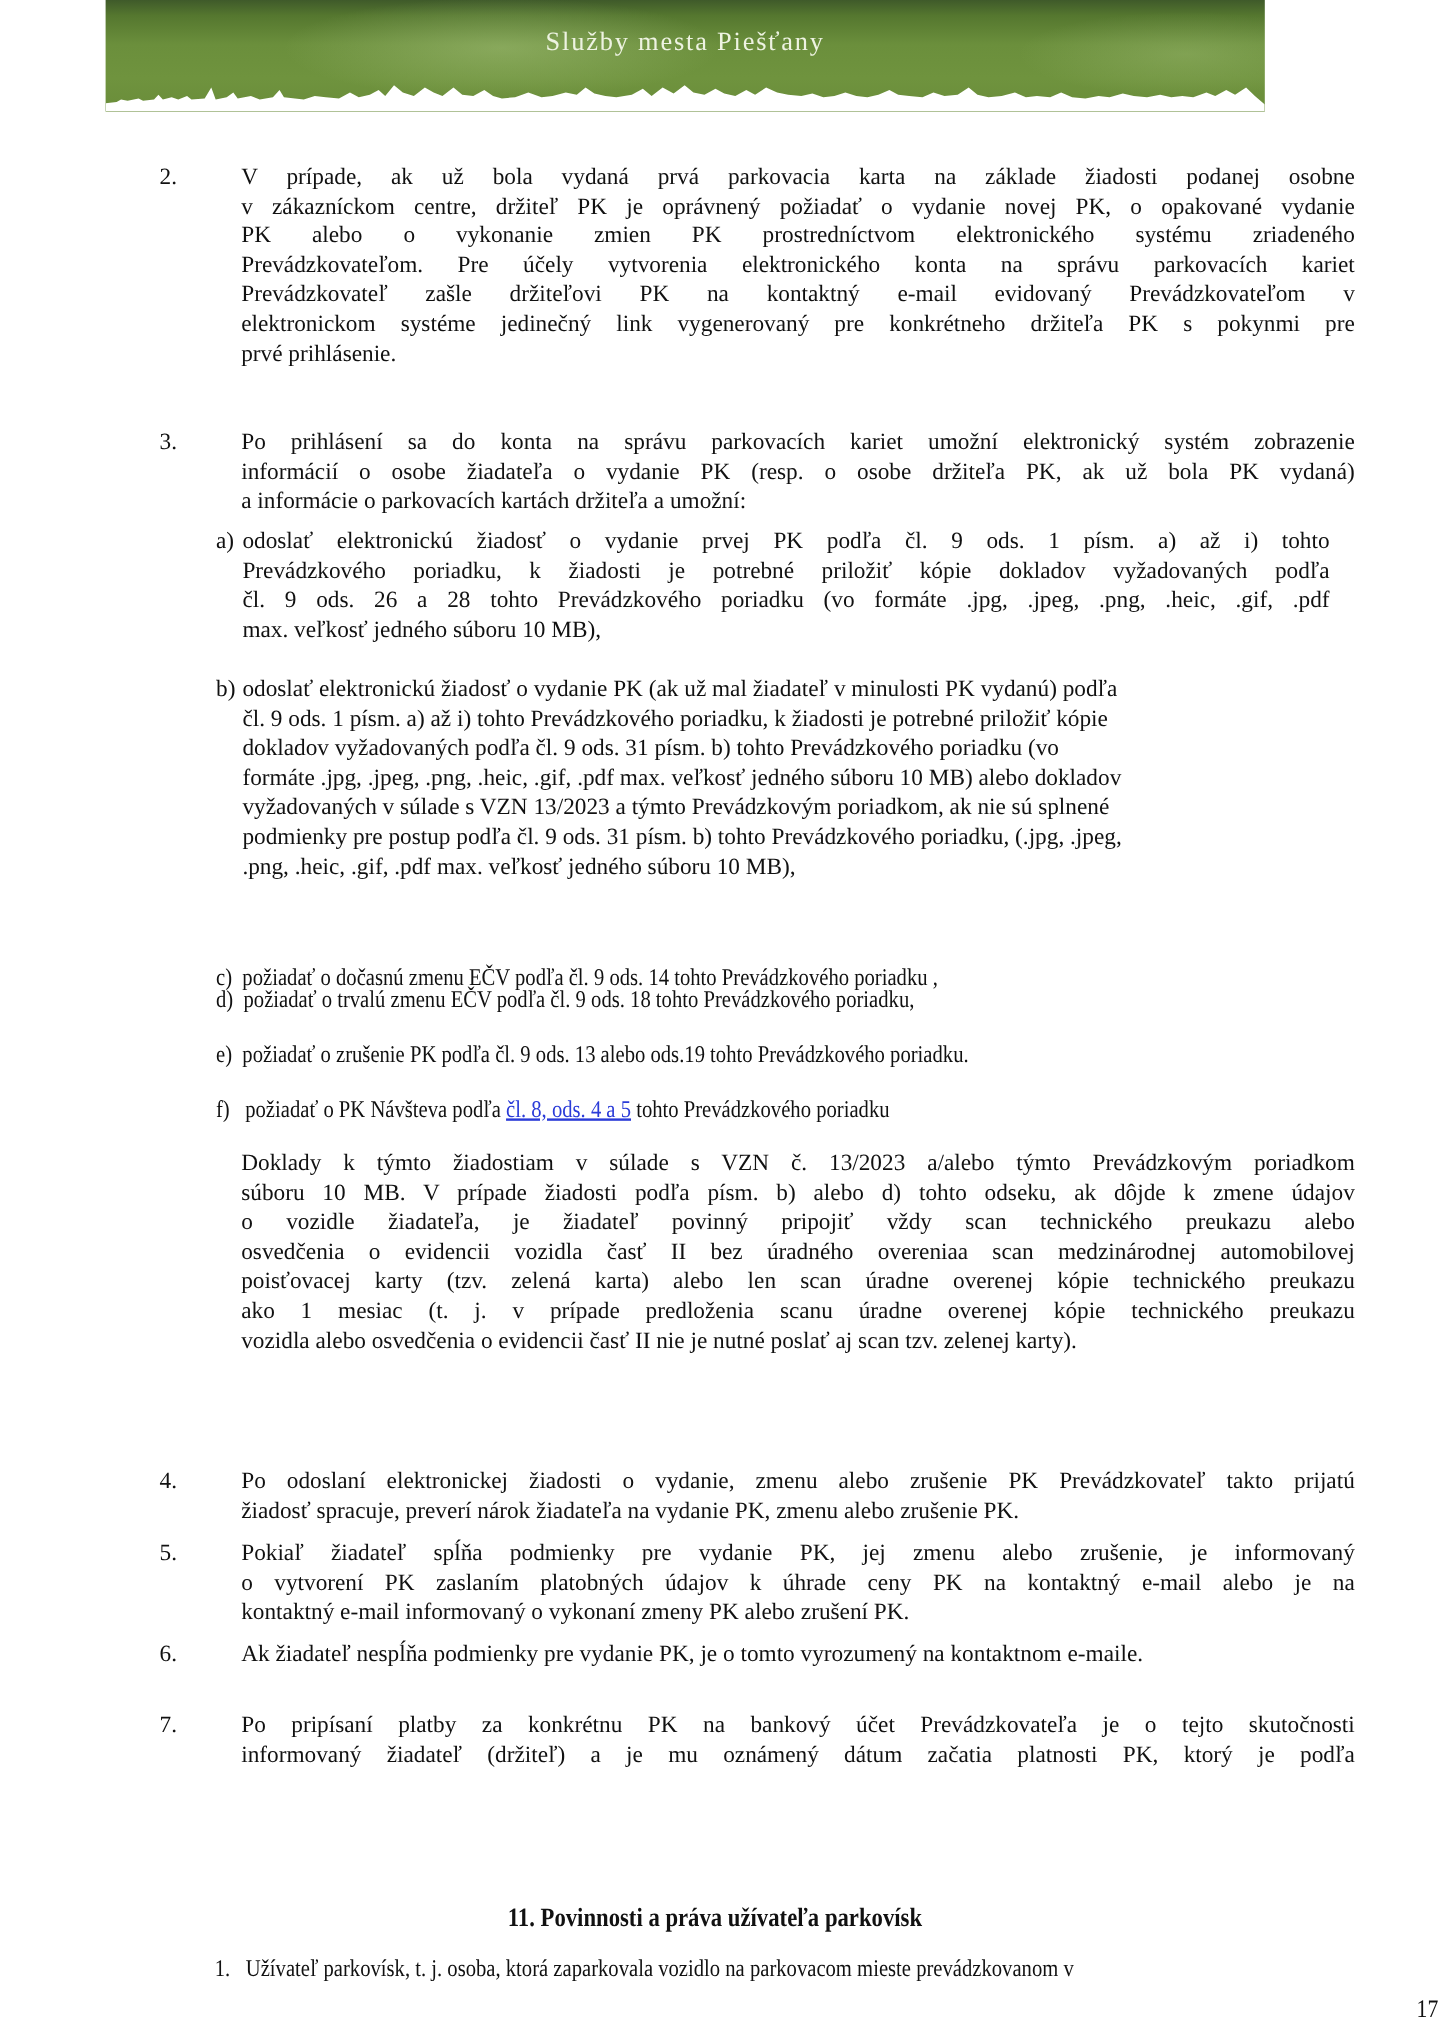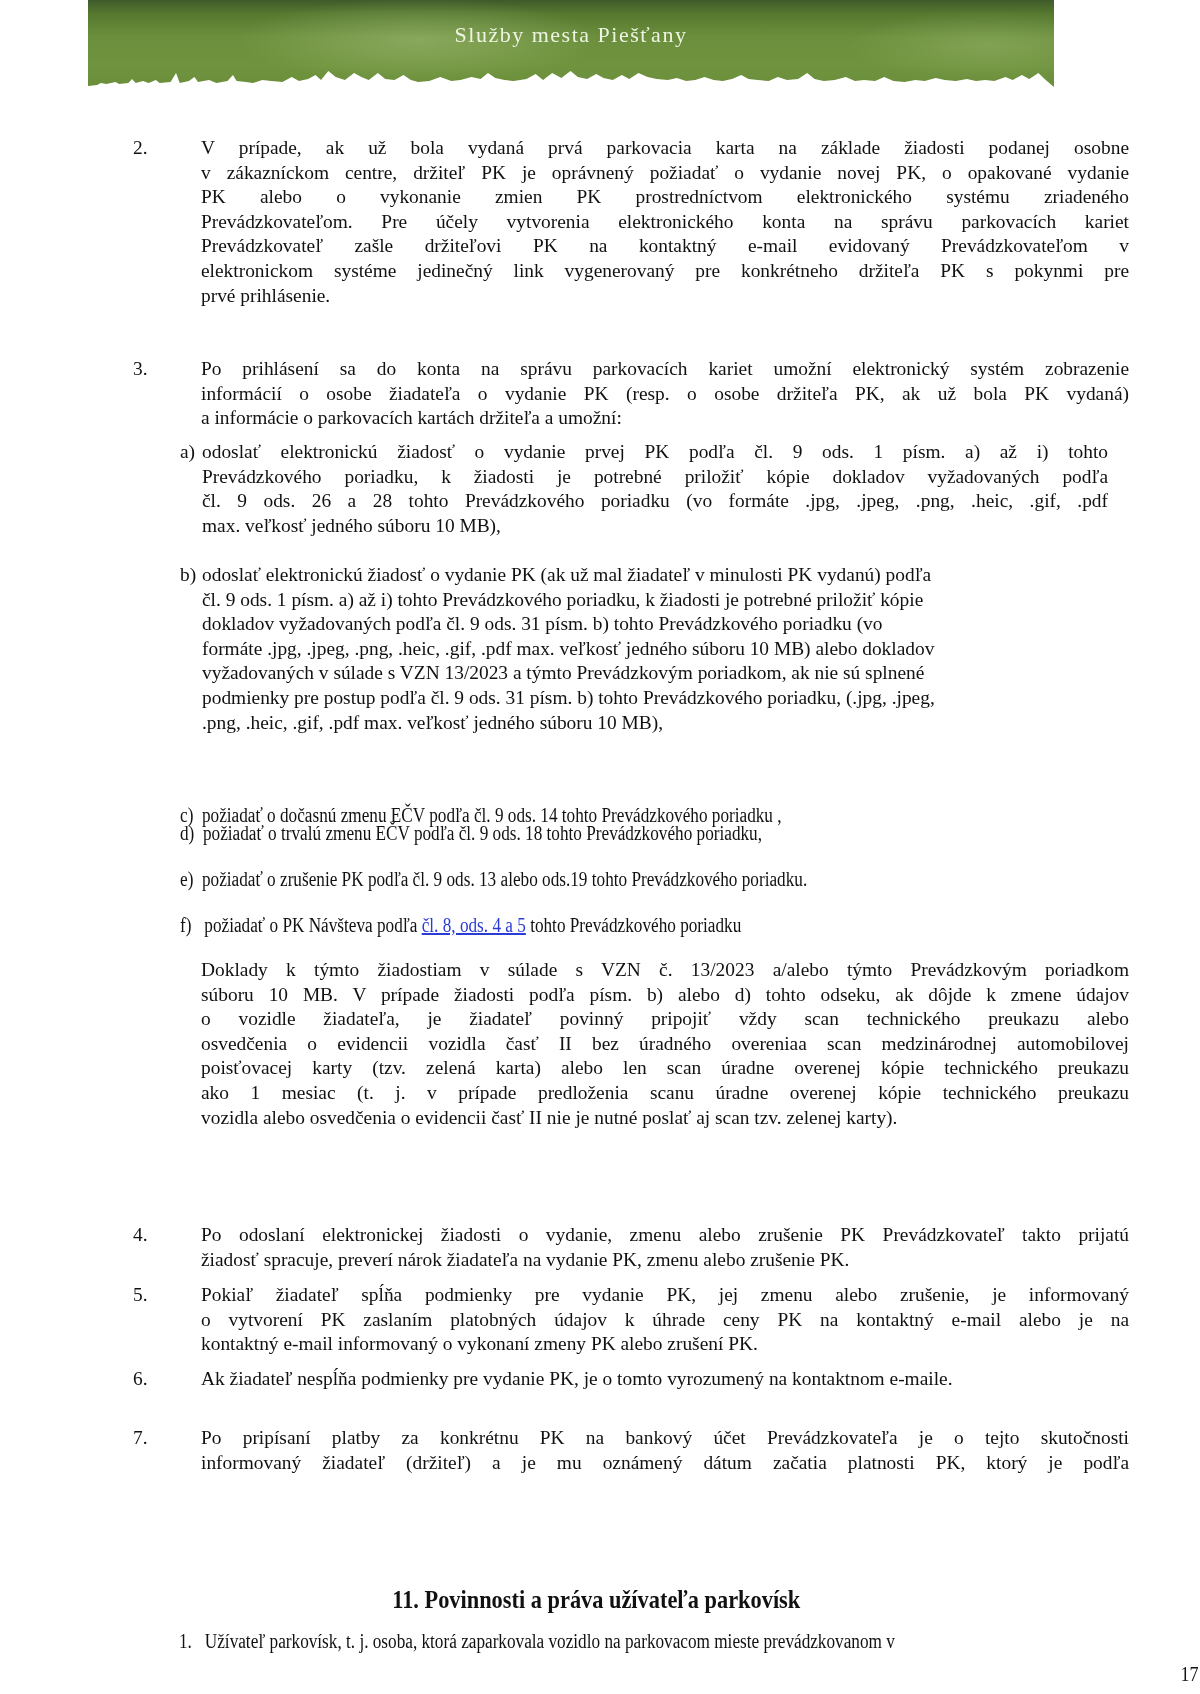--- a/index.html
+++ b/index.html
@@ -19,21 +19,21 @@
   .num { position: absolute; left: 0; top: 0; }
   .txt { position: absolute; left: 47px; width: 928px; text-align: justify; margin-left: 21px; }
   .line { display: block; text-align: justify; text-align-last: justify; white-space: nowrap; }
   .line.end { text-align-last: left; }
   .sub { position: absolute; left: 180px; width: 928px; font-size: 19.4px; line-height: 24.6px; }
   .sub .lbl { position: absolute; left: 0; top: 0; }
   .sub .stxt { position: absolute; left: 22px; width: 906px; }
   .condensed { font-size: 20px; transform-origin: 0 0; transform: scaleX(0.86); white-space: nowrap; }
   .link { color: #2a3bd8; text-decoration: underline; cursor: pointer; }
   .heading { position: absolute; left: 0; width: 1192px; top: 1585px; text-align: center;
-    font-weight: bold; font-size: 26px; }
+    font-weight: bold; font-size: 22px; }
   .heading span { display: inline-block; transform: scaleX(0.86); }
   .page-num { position: absolute; left: 0; width: 1200px; top: 1662px; text-align: right; font-size: 21px; }
   .page-num span { display: inline-block; transform: scaleX(0.86); }
 </style>
 </head>
 <body>
 
 <div class="page">
 
   <div class="banner">

